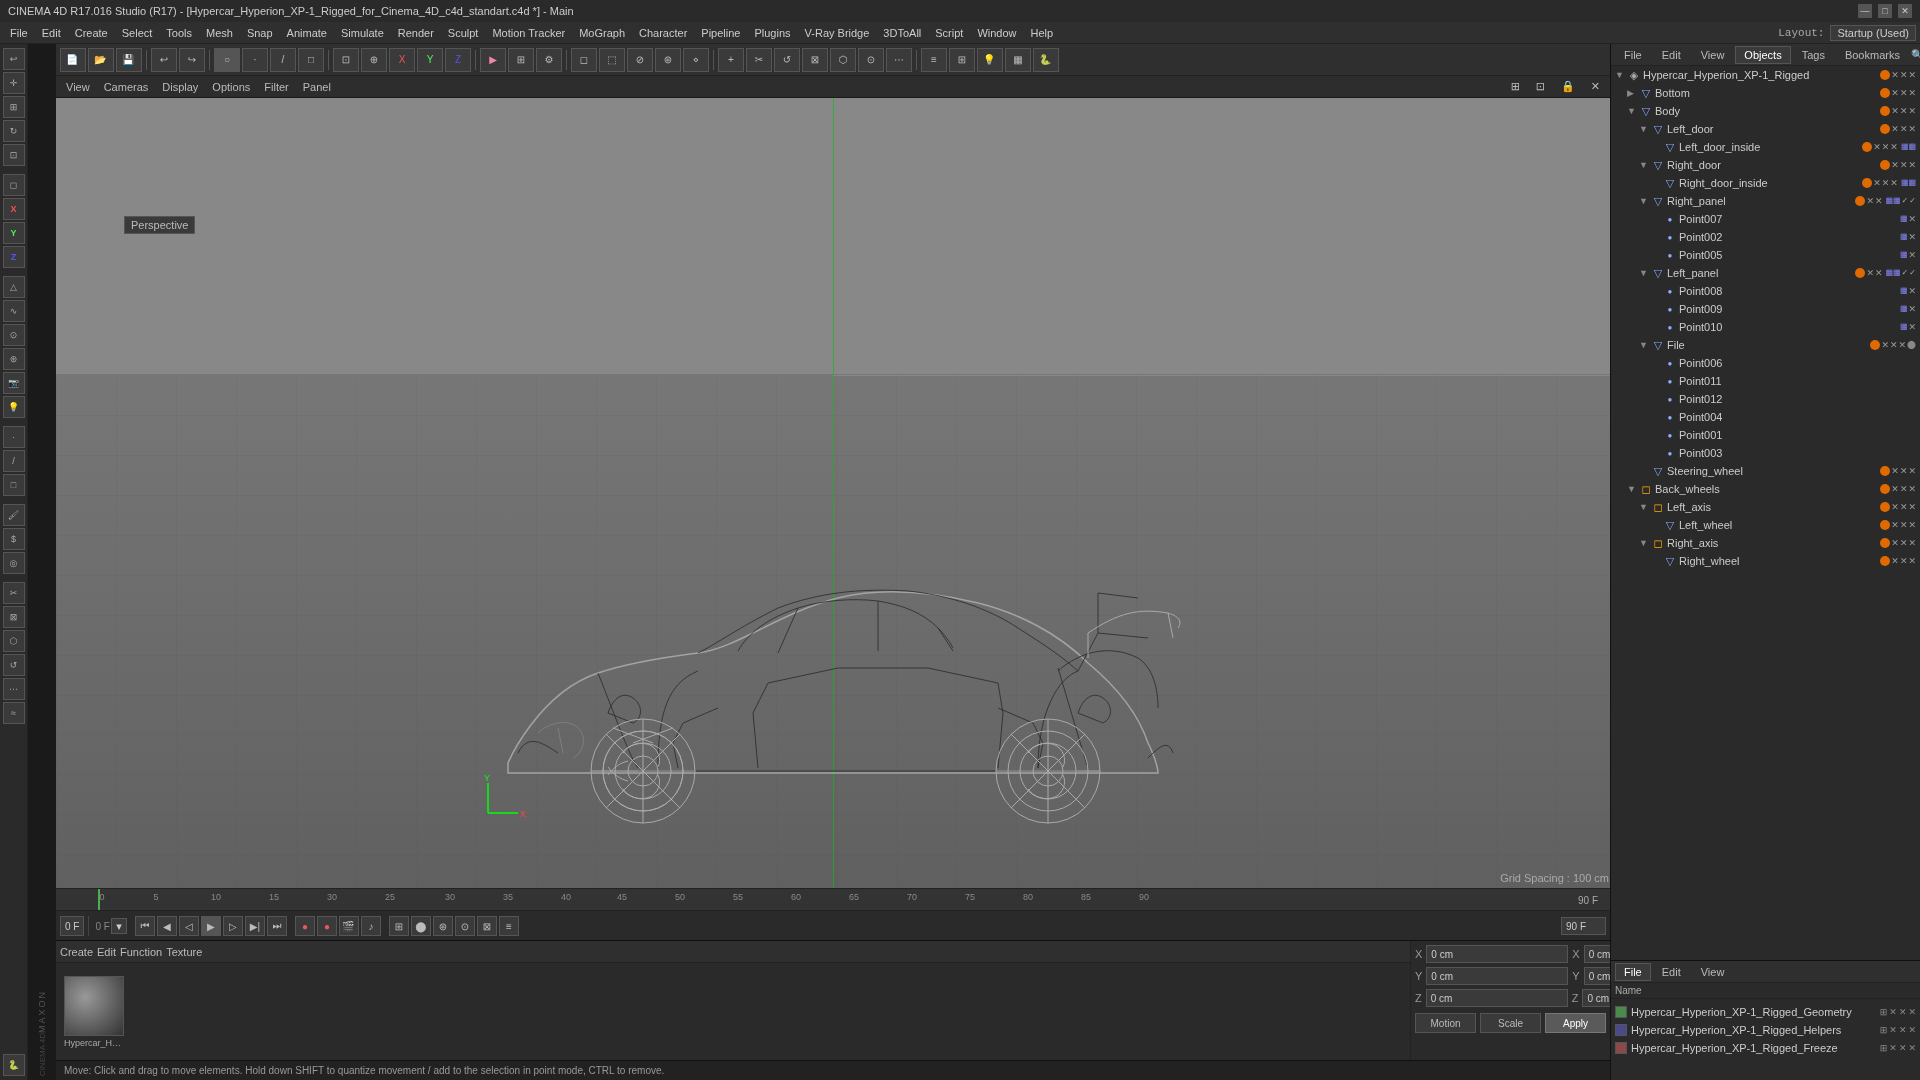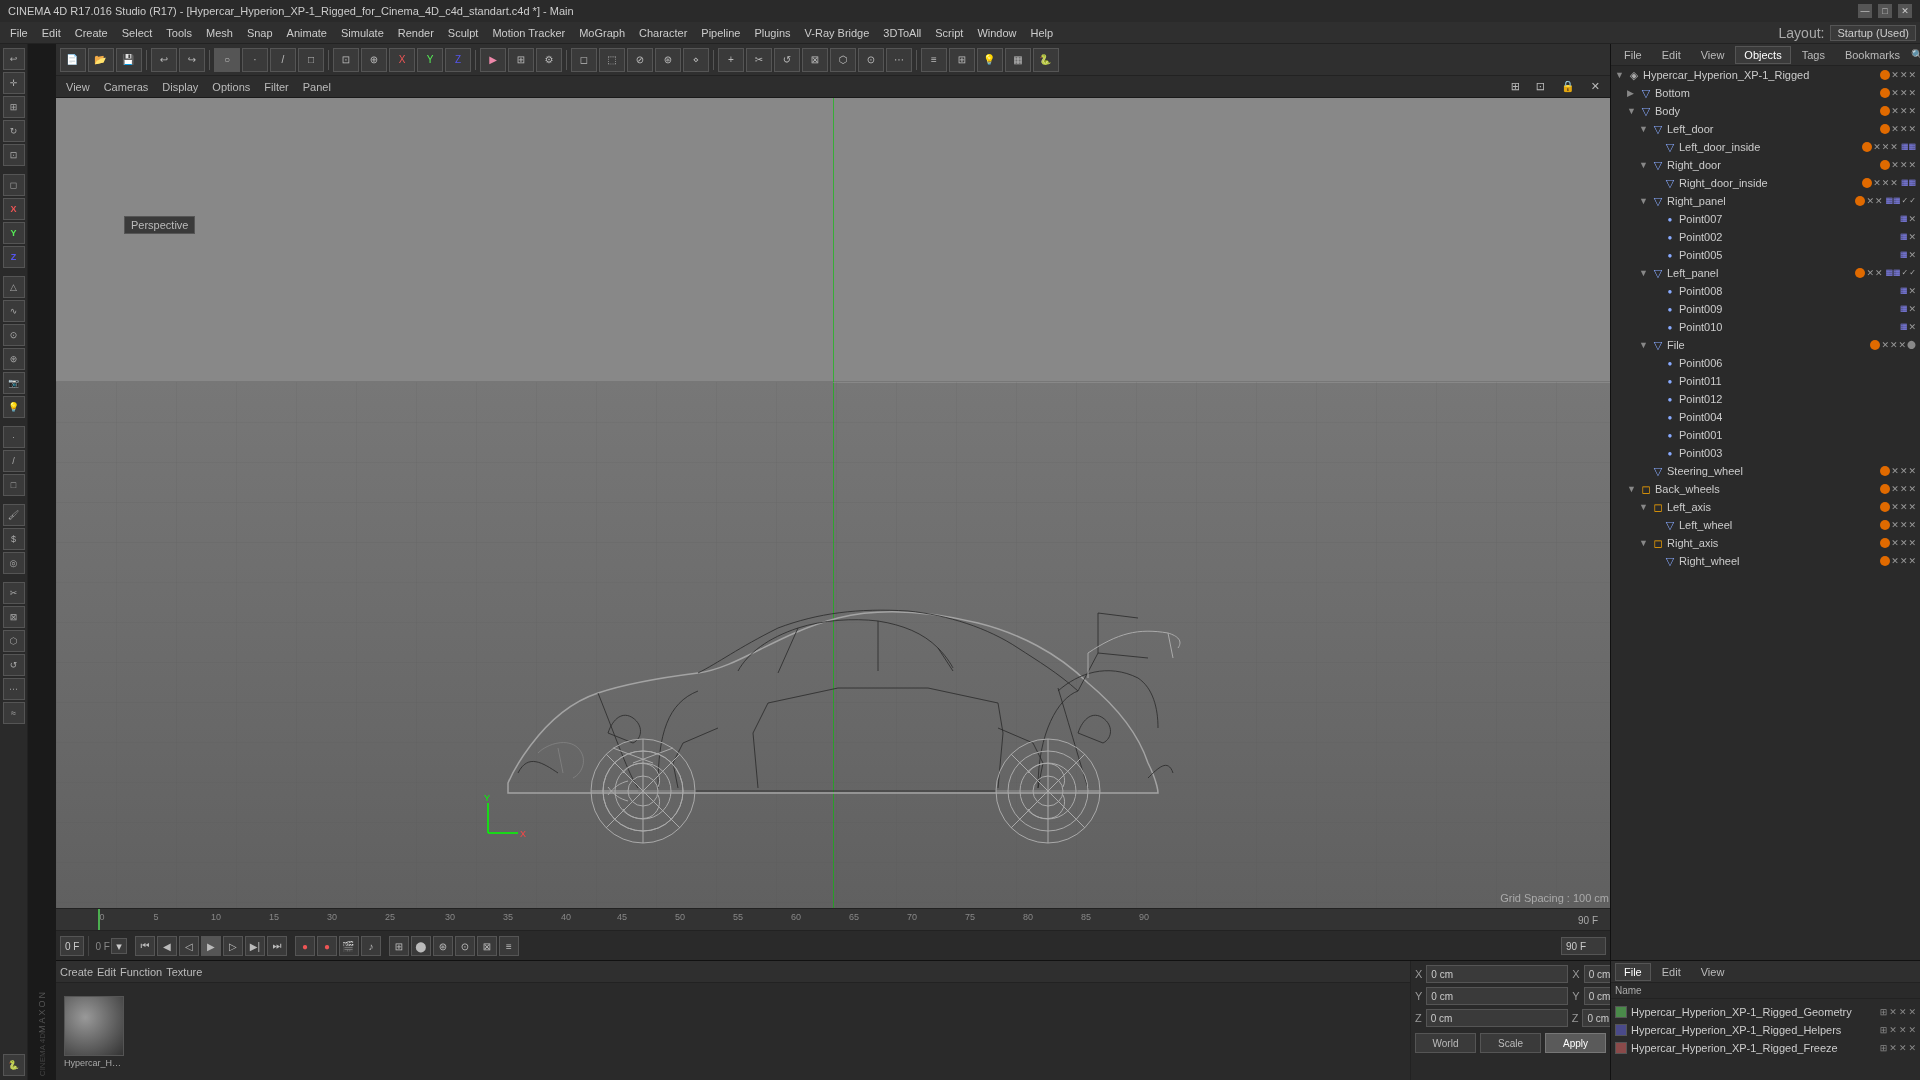--- a/index.html
+++ b/index.html
@@ -442,21 +442,21 @@
   <span class="menu-item">Motion Tracker</span>
   <span class="menu-item">MoGraph</span>
   <span class="menu-item">Character</span>
   <span class="menu-item">Pipeline</span>
   <span class="menu-item">Plugins</span>
   <span class="menu-item">V-Ray Bridge</span>
   <span class="menu-item">3DToAll</span>
   <span class="menu-item">Script</span>
   <span class="menu-item">Window</span>
   <span class="menu-item">Help</span>
-  <span style="margin-left:auto; font-size:14px; color:#aaa;">Layout:</span>
+  <span style="margin-left:auto; font-size:11px; color:#aaa;font-family:Liberation Mono, monospace;">Layout:</span>
   <span style="margin-left:4px; font-size:11px; color:#ccc; background:#3a3a3a; border:1px solid #555; padding:1px 6px; cursor:pointer;">Startup (Used)</span>
 </div>
 
 <div id="main-layout">
 
   <div id="left-toolbar">
     <div class="toolbar-icon" title="Undo">↩</div>
     <div class="toolbar-icon" title="Move">✛</div>
     <div class="toolbar-icon">⊞</div>
     <div class="toolbar-icon">↻</div>
@@ -772,27 +772,30 @@
           <span class="coord-label">Y</span>
           <input type="text" class="coord-input" value="0 cm" style="">
         </div>
         <div class="coord-row">
           <span class="coord-label">Z</span>
           <input type="text" class="coord-input" value="0 cm" style="">
           <span class="coord-label">Z</span>
           <input type="text" class="coord-input" value="0 cm" style="">
         </div>
         <div id="world-apply-row">
-          <div class="world-btn">World</div>
+          <div class="world-btn">Motion</div>
           <div class="world-btn">Scale</div>
           <div class="apply-btn">Apply</div>
         </div>
       </div>
     </div>
 
+    <div id="status-bar">
+      <span id="status-text">Move: Click and drag to move elements. Hold down SHIFT to quantize movement / add to the selection in point mode, CTRL to remove.</span>
+    </div>
 
   </div>
 
   <div id="right-panel">
 
     <div id="right-tabs">
       <span class="right-tab">File</span>
       <span class="right-tab">Edit</span>
       <span class="right-tab">View</span>
       <span class="right-tab active">Objects</span>

